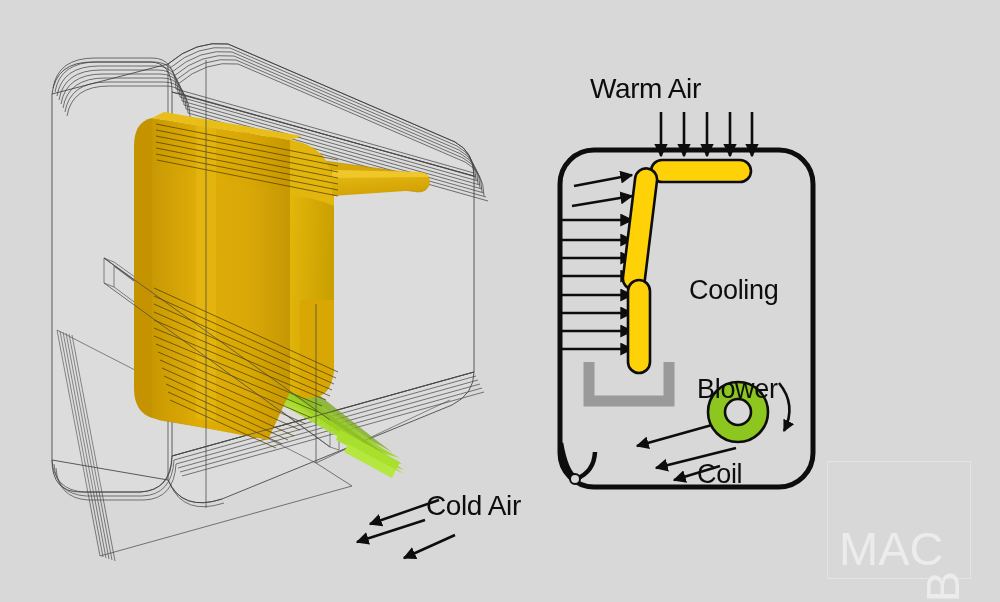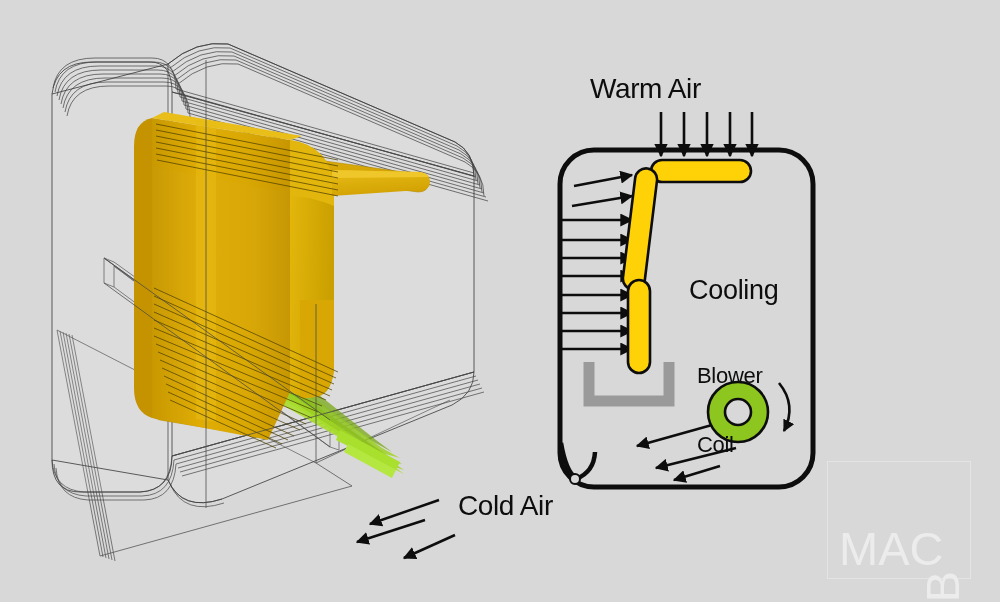--- a/index.html
+++ b/index.html
@@ -29,22 +29,22 @@
   }
   .lbl {
     position: absolute;
     color: #0d0d0d;
     font-family: "Liberation Sans", sans-serif;
     white-space: pre;
     line-height: 1.05;
   }
   #lbl-warm-air { left: 590px; top: 74px;  font-size: 28px; letter-spacing: -0.4px; }
   #lbl-cooling  { left: 653px; top: 219px; font-size: 27px; letter-spacing: -0.3px; margin-left: 36px; }
-  #lbl-blower   { left: 697px; top: 318px; font-size: 22px; letter-spacing: -0.3px; }
-  #lbl-cold-air { left: 458px; top: 491px; font-size: 28px; letter-spacing: -0.4px; }
+  #lbl-blower   { left: 697px; top: 318px; font-size: 27px; letter-spacing: -0.3px; }
+  #lbl-cold-air { left: 426px; top: 491px; font-size: 28px; letter-spacing: -0.4px; }
 
   
   #watermark {
     position: absolute;
     left: 827px;
     top: 461px;
     width: 144px;
     height: 118px;
     border: 1px solid #e4e4e4;
     box-sizing: border-box;

